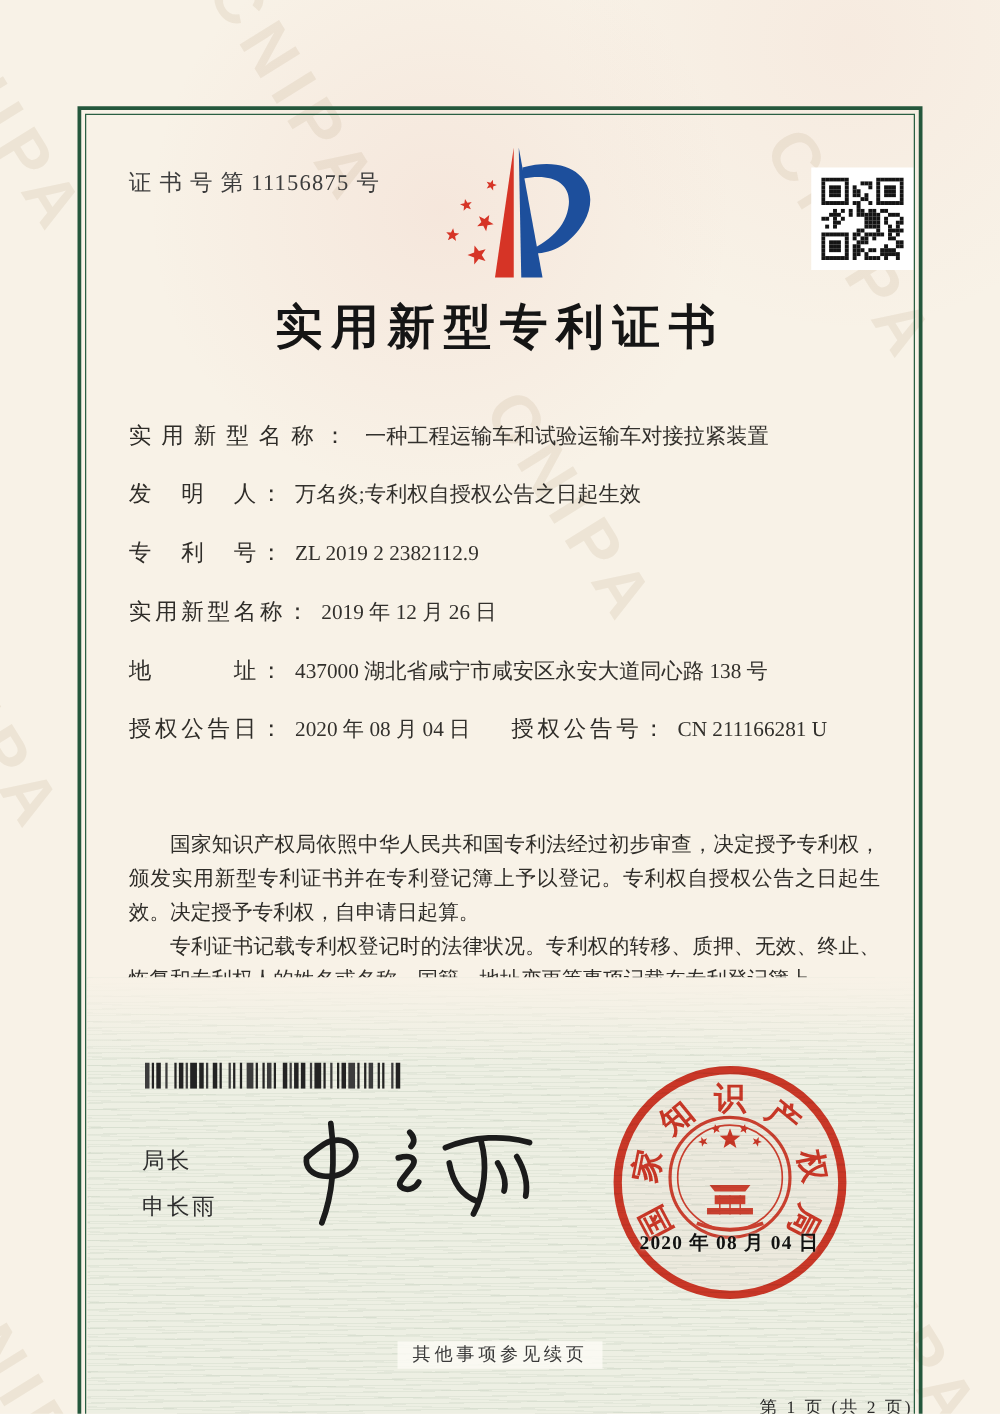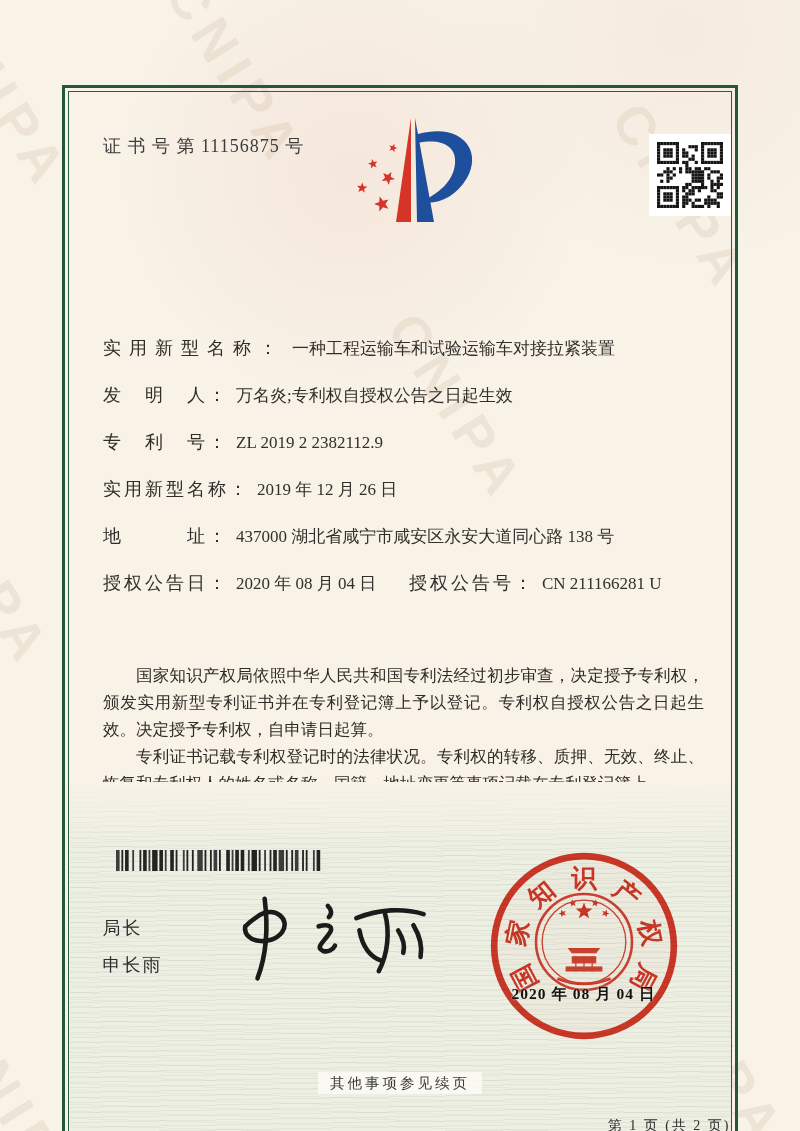--- a/index.html
+++ b/index.html
@@ -64,21 +64,21 @@
       repeating-linear-gradient(179deg, rgba(121,148,121,0.10) 0 1px, transparent 1px 5px),
       repeating-linear-gradient(1.5deg, rgba(121,148,121,0.08) 0 1px, transparent 1px 7px),
       #edefe3;
   }
   .lower::before {
     content:""; position:absolute; left:0; right:0; top:0; height:70px;
     background:linear-gradient(180deg, #f8f2e7 0%, rgba(248,242,231,0) 100%);
   }
   .barcode { position:absolute; left:46px; top:68px; width:206px; height:21px; }
   .signer {
-    position:absolute; left:33px; top:128px;
+    position:absolute; left:44px; top:128px;
     font-family:Liberation Serif, serif;
     font-size:18px; color:#2e2e2e; line-height:37px; letter-spacing:2px;
   }
   .signature { position:absolute; left:160px; top:106px; width:214px; height:98px; }
   .seal-wrap { position:absolute; left:416px; top:66px; width:196px; height:196px; mix-blend-mode:multiply; }
   .seal-date {
     position:absolute; left:0; top:136px; width:100%;
     text-align:center; font-size:15.5px; font-weight:bold; color:#131313;
     letter-spacing:1px; text-shadow:0 0 3px rgba(255,255,255,0.85);
   }
@@ -344,20 +344,21 @@
           <rect x="8" y="20" width="1" height="1" fill="#141414"></rect>
           <rect x="11" y="20" width="1" height="1" fill="#141414"></rect>
           <rect x="12" y="20" width="1" height="1" fill="#141414"></rect>
           <rect x="13" y="20" width="1" height="1" fill="#141414"></rect>
           <rect x="14" y="20" width="1" height="1" fill="#141414"></rect>
           <rect x="16" y="20" width="1" height="1" fill="#141414"></rect>
           <rect x="19" y="20" width="1" height="1" fill="#141414"></rect>
         </svg>
     </div>
 
+    <div class="title">实用新型专利证书</div>
 
     <div class="fields">
       <div class="field-row r0">
         <span class="flabel">实用新型名称：</span><span class="fvalue">一种工程运输车和试验运输车对接拉紧装置</span>
       </div>
       <div class="field-row">
         <span class="flabel">发　明　人：</span><span class="fvalue">万名炎;专利权自授权公告之日起生效</span>
       </div>
       <div class="field-row">
         <span class="flabel">专　利　号：</span><span class="fvalue">ZL 2019 2 2382112.9</span>

